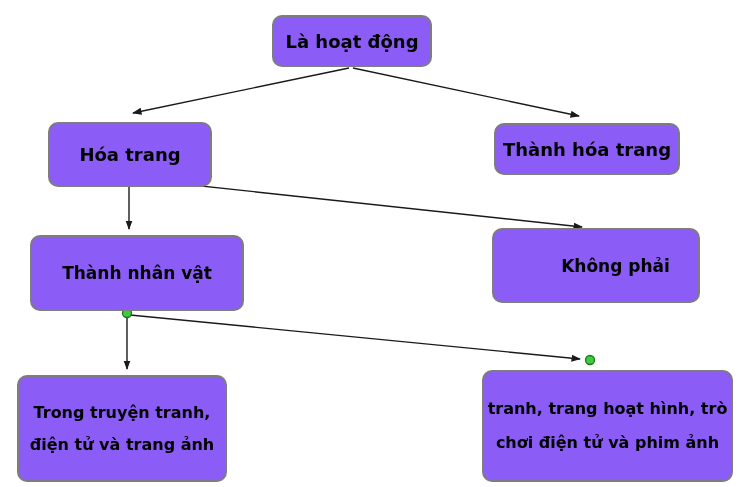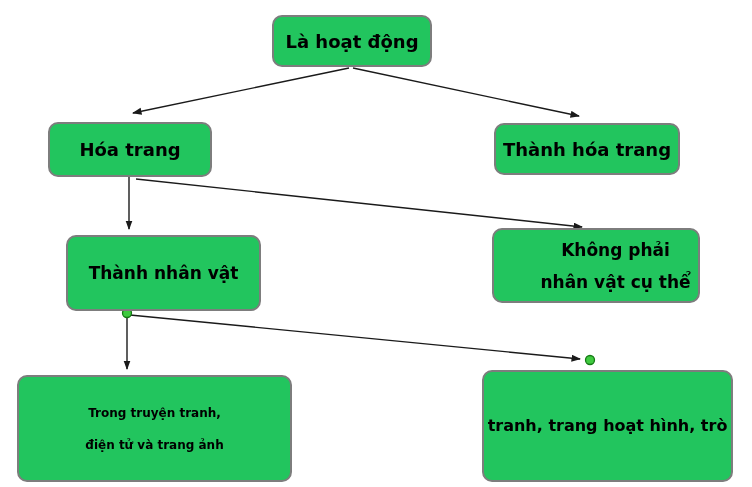--- a/index.html
+++ b/index.html
@@ -18,41 +18,41 @@
   .connectors {
     position: absolute;
     left: 0;
     top: 0;
     width: 752px;
     height: 487px;
   }
   .node {
     position: absolute;
     box-sizing: border-box;
-    background: #22c55e;
+    background: #8b5cf6;
     border: 2px solid #7d7d7d;
     border-radius: 10px;
     color: #000000;
     font-weight: bold;
     display: flex;
     flex-direction: column;
     align-items: center;
     justify-content: center;
     text-align: center;
   }
   .node span {
     display: block;
     white-space: nowrap;
   }
   #node-la-hoat-dong        { left: 272px; top: 15px;  width: 160px; height: 52px;  font-size: 18px; }
-  #node-hoa-trang           { left: 48px;  top: 122px; width: 164px; height: 55px;  font-size: 18px; }
+  #node-hoa-trang           { left: 48px;  top: 122px; width: 164px; height: 65px;  font-size: 18px; }
   #node-khong-hoa-trang     { left: 494px; top: 123px; width: 186px; height: 52px;  font-size: 18px; }
-  #node-thanh-nhan-vat      { left: 30px;  top: 235px; width: 195px; height: 76px;  font-size: 17px; line-height: 32px; margin-left: 36px; }
+  #node-thanh-nhan-vat      { left: 30px;  top: 235px; width: 214px; height: 76px;  font-size: 17px; line-height: 32px; }
   #node-khong-phai-nhan-vat { left: 492px; top: 228px; width: 208px; height: 75px;  font-size: 17px; line-height: 32px; padding-left: 39px; }
-  #node-trong-truyen        { left: 17px;  top: 375px; width: 275px; height: 107px; font-size: 12px; line-height: 32px; }
+  #node-trong-truyen        { left: 17px;  top: 375px; width: 210px; height: 107px; font-size: 16px; line-height: 32px; }
   #node-khong-phai-trong    { left: 482px; top: 370px; width: 251px; height: 112px; font-size: 16px; line-height: 34px; }
 </style>
 </head>
 <body>
 
 <div class="canvas">
 
   <svg class="connectors" viewBox="0 0 752 487" xmlns="http://www.w3.org/2000/svg">
     <defs>
       <marker id="arrowhead" orient="auto" markerWidth="11" markerHeight="9" refX="8.5" refY="3.5" markerUnits="userSpaceOnUse">
@@ -88,25 +88,25 @@
   <div class="node" id="node-khong-hoa-trang">
     <span>Thành hóa trang</span>
   </div>
 
   <div class="node" id="node-thanh-nhan-vat">
     <span>Thành nhân vật</span>
   </div>
 
   <div class="node" id="node-khong-phai-nhan-vat">
     <span>Không phải</span>
-    <span>nhân vật cụ thể</span>
   </div>
 
   <div class="node" id="node-trong-truyen">
     <span>Trong truyện tranh,</span>
     <span>điện tử và trang ảnh</span>
   </div>
 
   <div class="node" id="node-khong-phai-trong">
     <span>tranh, trang hoạt hình, trò</span>
+    <span>chơi điện tử và phim ảnh</span>
   </div>
 
 </div>
 
 </body></html>

